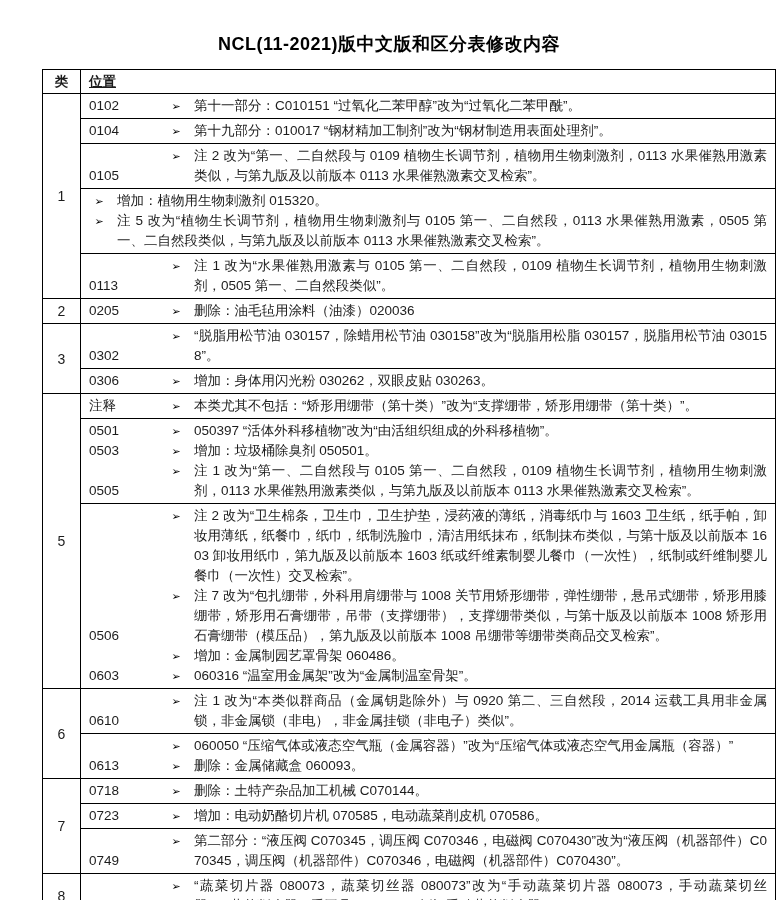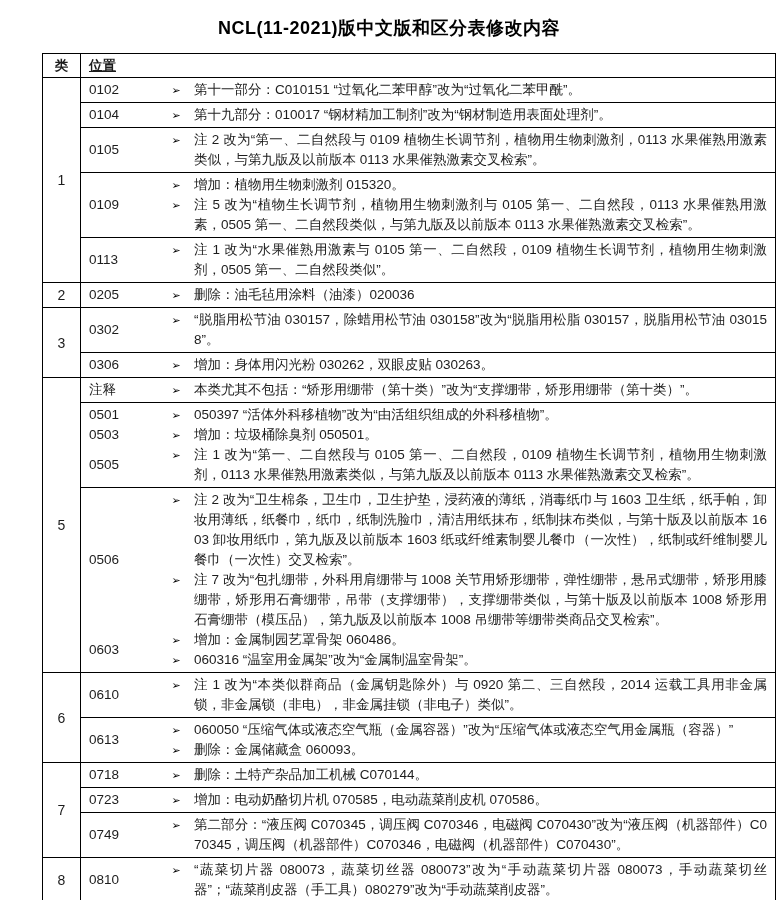--- a/index.html
+++ b/index.html
@@ -3,21 +3,21 @@
 <meta charset="utf-8">
 <style>
   html,body{margin:0;padding:0;}
   body{
     width:778px;height:900px;background:#ffffff;color:#1c1c1c;
     font-family:"Liberation Sans","DejaVu Sans",sans-serif;
     -webkit-font-smoothing:antialiased;overflow:hidden;
   }
   .page-title{
     text-align:center;font-size:18px;font-weight:bold;
-    margin:16px 0 13px 0;letter-spacing:.5px;color:#000;
+    margin:32px 0 13px 0;letter-spacing:.5px;color:#000;
   }
   .mod-table{
     margin-left:42px;width:734px;box-sizing:border-box;
     border:1.5px solid #000;font-size:13.5px;
   }
   .header-row{display:flex;border-bottom:1px solid #000;font-weight:bold;}
   .header-row > div{line-height:23px;}
   .col-class{width:38px;flex:0 0 38px;border-right:1px solid #000;text-align:center;box-sizing:border-box;}
   .th-pos{width:77px;flex:0 0 77px;padding-left:8px;box-sizing:border-box;}
   .th-pos span{text-decoration:underline;margin-top:20px;}
@@ -26,21 +26,21 @@
   .class-row + .class-row{border-top:1px solid #000;}
   .class-row .col-class{
     display:flex;align-items:center;justify-content:center;font-size:14px;
   }
   .col-body{flex:1;display:flex;flex-direction:column;min-width:0;}
   .cell{padding:2px 0;}
   .cell + .cell{border-top:1px solid #000;}
   .entry{display:flex;}
   .pos-col{
     width:77px;flex:0 0 77px;box-sizing:border-box;padding-left:8px;
-    display:flex;align-items:center;
+    display:flex;align-items:flex-end;
   }
   .pos-text{line-height:20px;}
   .items-col{flex:1;display:flex;flex-direction:column;min-width:0;}
   .item{display:flex;align-items:flex-start;}
   .bullet{
     width:36px;flex:0 0 36px;text-align:center;line-height:20px;
     font-size:11px;color:#000;
   }
   .item-text{
     flex:1;line-height:20px;padding-right:8px;
@@ -96,23 +96,20 @@
                 <div class="items-col">
                   <div class="item">
                     <span class="bullet">➢</span>
                     <span class="item-text">注 2 改为“第一、二自然段与 0109 植物生长调节剂，植物用生物刺激剂，0113 水果催熟用激素类似，与第九版及以前版本 0113 水果催熟激素交叉检索”。</span>
                   </div>
                 </div>
               </div>
             </div>
             <div class="cell">
               <div class="entry">
-                <div class="pos-col">
-                  <span class="pos-text">0109</span>
-                </div>
                 <div class="items-col">
                   <div class="item">
                     <span class="bullet">➢</span>
                     <span class="item-text">增加：植物用生物刺激剂 015320。</span>
                   </div>
                   <div class="item">
                     <span class="bullet">➢</span>
                     <span class="item-text">注 5 改为“植物生长调节剂，植物用生物刺激剂与 0105 第一、二自然段，0113 水果催熟用激素，0505 第一、二自然段类似，与第九版及以前版本 0113 水果催熟激素交叉检索”。</span>
                   </div>
                 </div>

